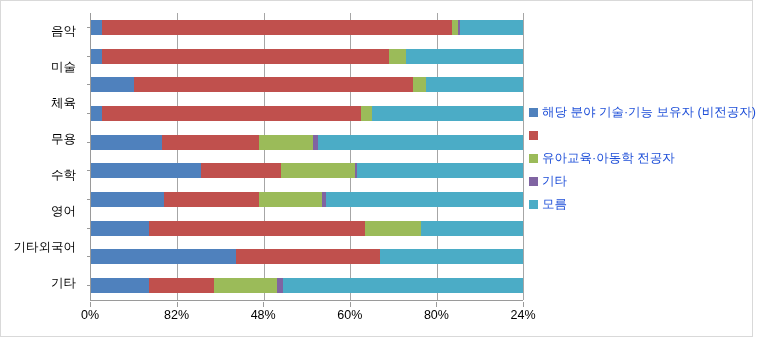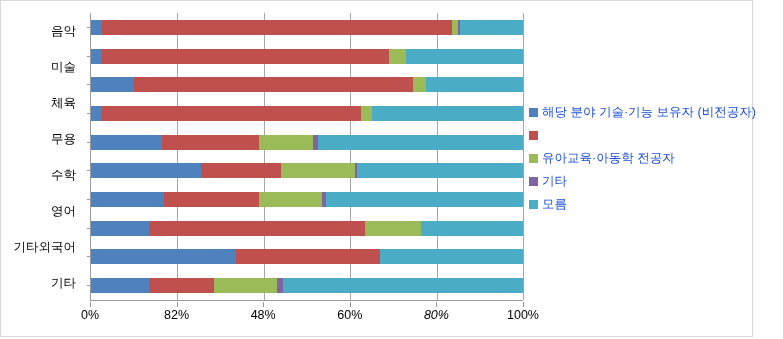--- a/index.html
+++ b/index.html
@@ -245,23 +245,23 @@
   <div id="x-axis">
       <div class="xtickmark" style="left: 0%;"></div>
       <div class="xtick-label" style="left: 0%;">0%</div>
       <div class="xtickmark" style="left: 20%;"></div>
       <div class="xtick-label" style="left: 20%;">82%</div>
       <div class="xtickmark" style="left: 40%;"></div>
       <div class="xtick-label" style="left: 40%;">48%</div>
       <div class="xtickmark" style="left: 60%;"></div>
       <div class="xtick-label" style="left: 60%;">60%</div>
       <div class="xtickmark" style="left: 80%;"></div>
-      <div class="xtick-label" style="left: 80%; font-style: italic;">80%</div>
+      <div class="xtick-label" style="left: 80%;">80%</div>
       <div class="xtickmark" style="left: 100%;"></div>
-      <div class="xtick-label" style="left: 100%;">100%</div>
+      <div class="xtick-label" style="left: 100%;">24%</div>
     </div>
 
   <div id="legend">
       <div class="legend-item">
         <span class="legend-swatch" style="background: rgb(79, 129, 189);"></span>
         <span class="legend-text">해당 분야 기술·기능 보유자 (비전공자)</span>
       </div>
       <div class="legend-item">
         <span class="legend-swatch" style="background: rgb(192, 80, 77);"></span>
       </div>

